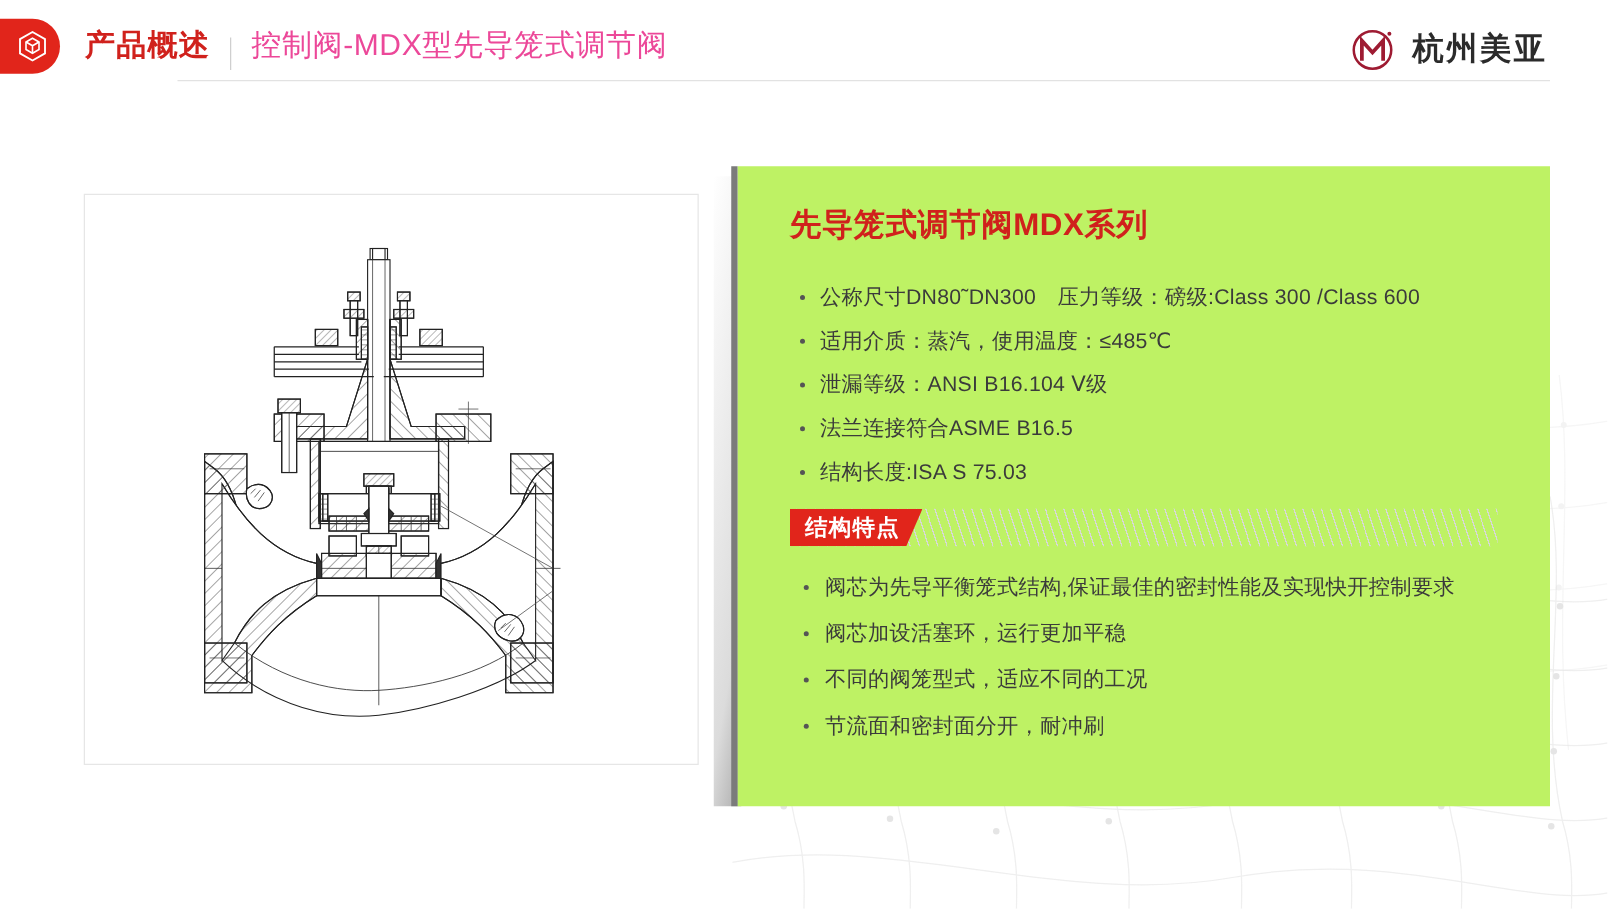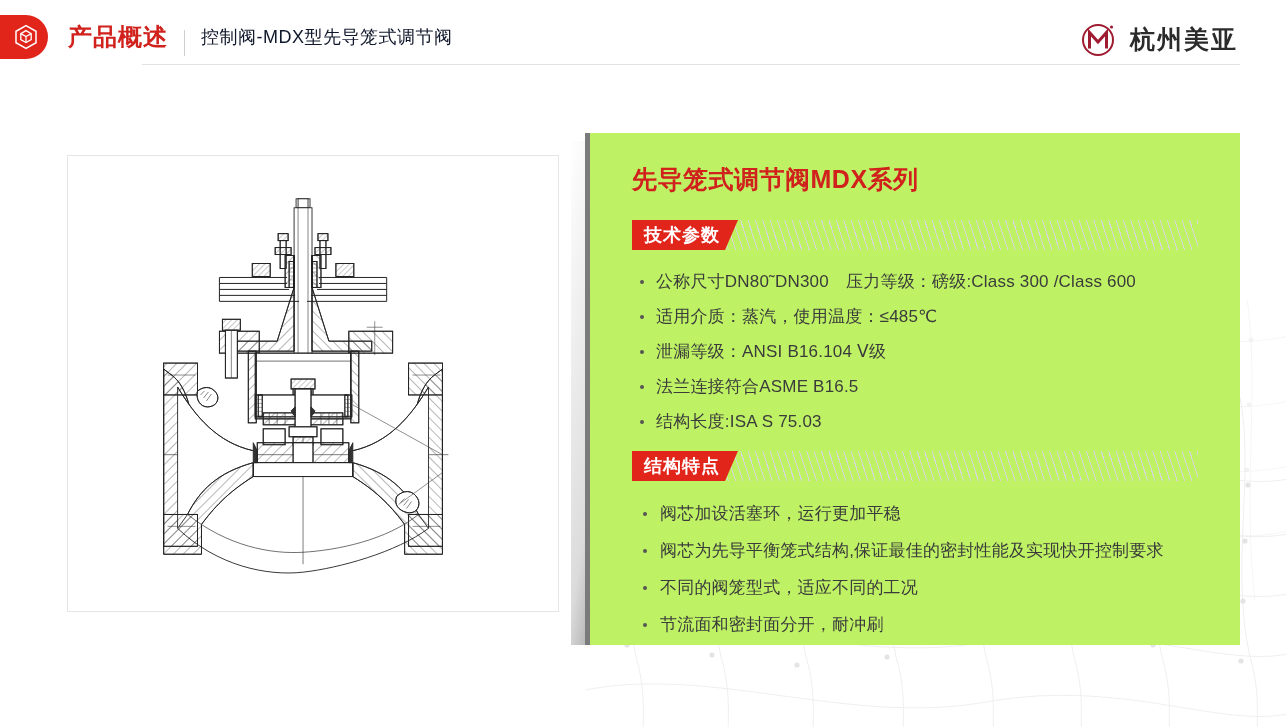--- a/index.html
+++ b/index.html
@@ -29,21 +29,21 @@
     display:flex;align-items:center;justify-content:flex-end;padding-right:9px;
     box-sizing:border-box;
   }
   .hdr-title-wrap{position:absolute;left:68px;top:18px;display:flex;align-items:flex-end;height:38px;}
   .hdr-main{
     color:#D0211C;font-size:24px;font-weight:bold;letter-spacing:1px;
     line-height:38px;white-space:nowrap;
   }
   .hdr-div{width:1px;height:26px;background:#cfcfcf;margin:0 16px;}
   .hdr-sub{
-    color:#0f172a;font-size:18px;line-height:38px;white-space:nowrap;letter-spacing:.5px;
+    color:#ec4899;font-size:24px;line-height:38px;white-space:nowrap;letter-spacing:.5px;
   }
   .hdr-rule{position:absolute;left:142px;top:64px;width:1098px;height:1px;background:#e2e2e2;}
 
   .brand{position:absolute;right:48px;top:20px;display:flex;align-items:center;height:38px;}
   .brand-name{
     color:#2b2b2b;font-size:25px;font-weight:bold;margin-left:10px;letter-spacing:2px;
     line-height:38px;white-space:nowrap;
   }
 
   
@@ -424,39 +424,35 @@
   </svg>
 </div>
 
 <div class="panel-shadow"></div>
 <div class="panel-bar"></div>
 
 <div class="panel">
 
   <div class="panel-title">先导笼式调节阀MDX系列</div>
 
-  <div class="sec">
-    <div class="sec-hatch"></div>
-    <span class="sec-tag">技术参数</span>
-  </div>
 
   <ul class="speclist">
     <li>公称尺寸DN80˜DN300　压力等级：磅级:Class 300 /Class 600</li>
     <li> 适用介质：蒸汽，使用温度：≤485℃</li>
     <li>泄漏等级：ANSI B16.104 Ⅴ级</li>
     <li>法兰连接符合ASME B16.5</li>
     <li>结构长度:ISA S 75.03</li>
   </ul>
 
   <div class="gap"></div>
 
   <div class="sec">
     <div class="sec-hatch"></div>
     <span class="sec-tag">结构特点</span>
   </div>
 
   <ul class="speclist feat">
+    <li>阀芯为先导平衡笼式结构,保证最佳的密封性能及实现快开控制要求</li>
     <li>阀芯加设活塞环，运行更加平稳</li>
-    <li>阀芯为先导平衡笼式结构,保证最佳的密封性能及实现快开控制要求</li>
     <li>不同的阀笼型式，适应不同的工况</li>
     <li>节流面和密封面分开，耐冲刷</li>
   </ul>
 </div>
 
 </body></html>

